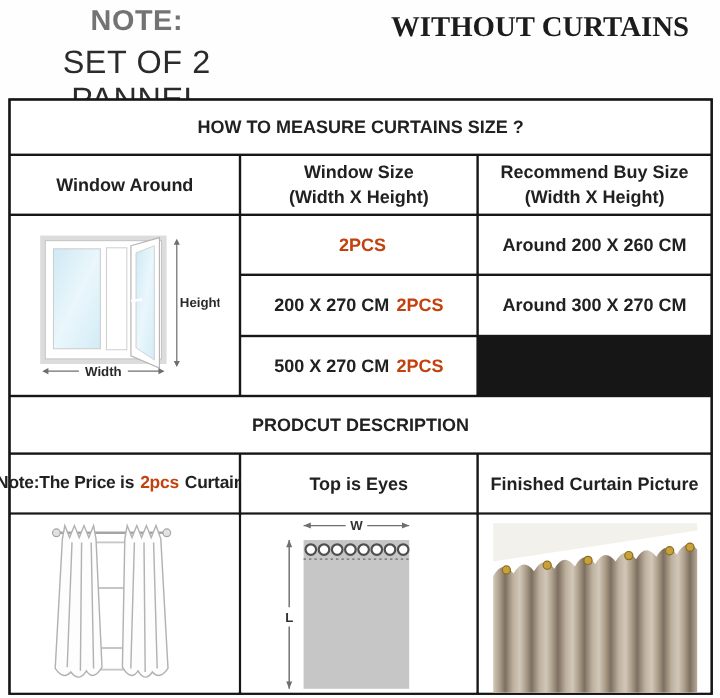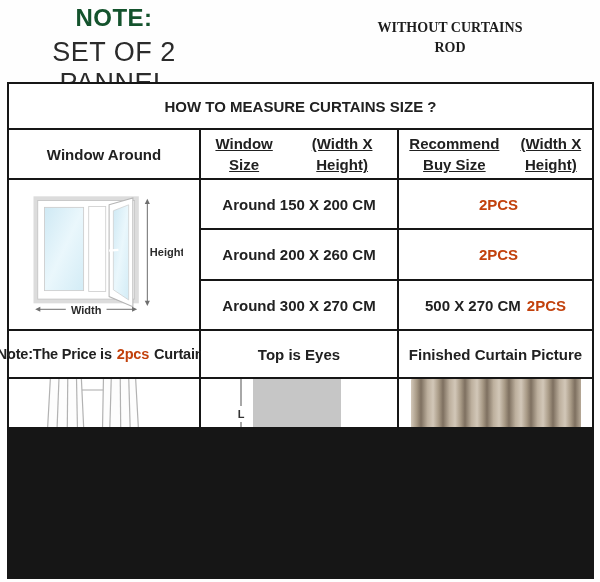--- a/index.html
+++ b/index.html
@@ -4,58 +4,57 @@
 <style>
   * { margin:0; padding:0; box-sizing:border-box; }
   html,body { background:#ffffff; }
   .page {
     position:relative; width:600px; height:582px; background:#fefefe;
     font-family:"Liberation Sans", sans-serif; color:#222; overflow:hidden;
   }
 
   
   .note-left { position:absolute; left:0; top:4px; width:228px; text-align:center; }
-  .note-title { font-size:24px; font-weight:bold; color:#14532d; letter-spacing:0.5px; }
+  .note-title { font-size:24px; font-weight:bold; color:#737373; letter-spacing:0.5px; }
   .note-sub   { font-size:27px; font-weight:400; color:#2b2b2b; margin-top:5px; letter-spacing:0.5px; }
   .note-right { position:absolute; left:322px; top:6px; width:256px; text-align:center;
-    font-family:"Liberation Serif", serif; font-weight:bold; font-size:14px; color:#1c1c1c; line-height:1.45;margin-top:12px; }
+    font-family:"Liberation Serif", serif; font-weight:bold; font-size:24px; color:#1c1c1c; line-height:1.45; }
 
   
   .size-table {
     position:absolute; left:7px; top:82px; width:587px; height:497px;
     display:grid;
     grid-template-columns:190px 196px 1fr;
     grid-template-rows:44px 48px 48px 49px 48px 46px 48px 1fr;
     gap:2px; background:#161616; border:2px solid #161616;
   }
   .cell { background:#fff; display:flex; align-items:center; justify-content:center;
           font-weight:bold; font-size:15px; color:#212121; text-align:center; }
   .span-all { grid-column:1 / 4; }
   .window-cell { grid-row:3 / 6; grid-column:1; padding:16px; }
-  .hdr { flex-direction:row; line-height:1.4;text-decoration:underline; }
+  .hdr { flex-direction:column; line-height:1.4; }
   .red { color:#c2410c; }
   .pcs { margin-left:6px; }
   .desc-note { font-size:14.5px; letter-spacing:-0.2px; white-space:nowrap;text-align:right; }
   .desc-note .red { margin:0 5px; }
   .img-cell { padding:0; overflow:hidden; }
 
   svg text { font-family:"Liberation Sans", sans-serif; }
 </style>
 </head>
 <body>
 
 <div class="page">
 
   <div class="note-left">
     <div class="note-title">NOTE:</div>
     <div class="note-sub">SET OF 2 PANNEL</div>
   </div>
   <div class="note-right">
     <div>WITHOUT CURTAINS</div>
-    <div>ROD</div>
   </div>
 
   <div class="size-table">
 
     <div class="cell span-all">HOW TO MEASURE CURTAINS SIZE ?</div>
 
     <div class="cell">Window Around</div>
     <div class="cell hdr">
       <span>Window Size</span>
       <span>(Width X Height)</span>
@@ -92,36 +91,37 @@
         <text x="147" y="73" font-size="13" font-weight="bold" fill="#2a2a2a">Height</text>
 
         <line x1="16" y1="136" x2="48" y2="136" stroke="#6e6e6e" stroke-width="1.2"></line>
         <line x1="96" y1="136" x2="128" y2="136" stroke="#6e6e6e" stroke-width="1.2"></line>
         <polygon points="12,136 18,133 18,139" fill="#6e6e6e"></polygon>
         <polygon points="132,136 126,133 126,139" fill="#6e6e6e"></polygon>
         <text x="72" y="141" font-size="13" font-weight="bold" fill="#2a2a2a" text-anchor="middle">Width</text>
       </svg>
     </div>
 
-    <div class="cell">Around 150 X 200 CM</div>
     <div class="cell">
       <span class="red pcs">2PCS</span>
     </div>
 
     <div class="cell">Around 200 X 260 CM</div>
     <div class="cell">
+      <span>200 X 270 CM</span>
       <span class="red pcs">2PCS</span>
     </div>
 
     <div class="cell">Around 300 X 270 CM</div>
     <div class="cell">
       <span>500 X 270 CM</span>
       <span class="red pcs">2PCS</span>
     </div>
 
+    <div class="cell span-all">PRODCUT DESCRIPTION</div>
 
     <div class="cell desc-note">
       <span>Note:The Price is</span>
       <span class="red">2pcs</span>
       <span>Curtains</span>
     </div>
     <div class="cell">Top is Eyes</div>
     <div class="cell">Finished Curtain Picture</div>
 
     <div class="cell img-cell">

